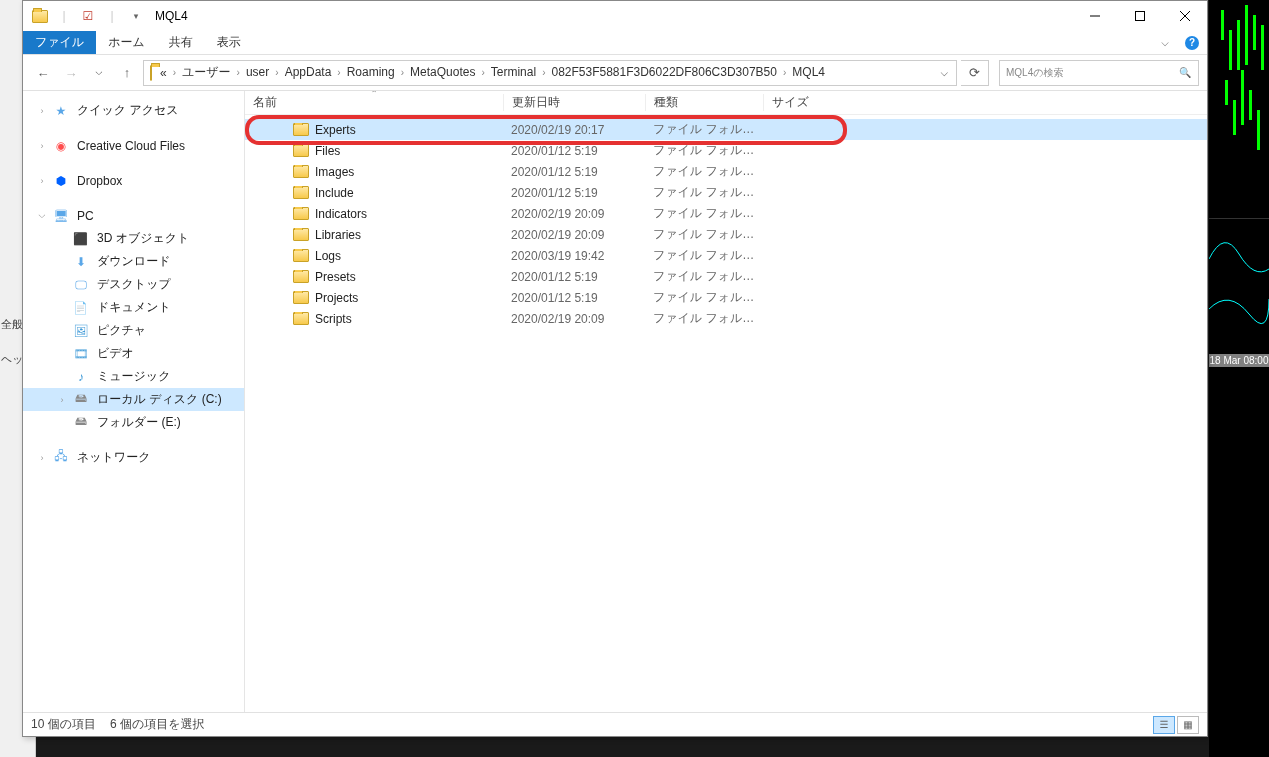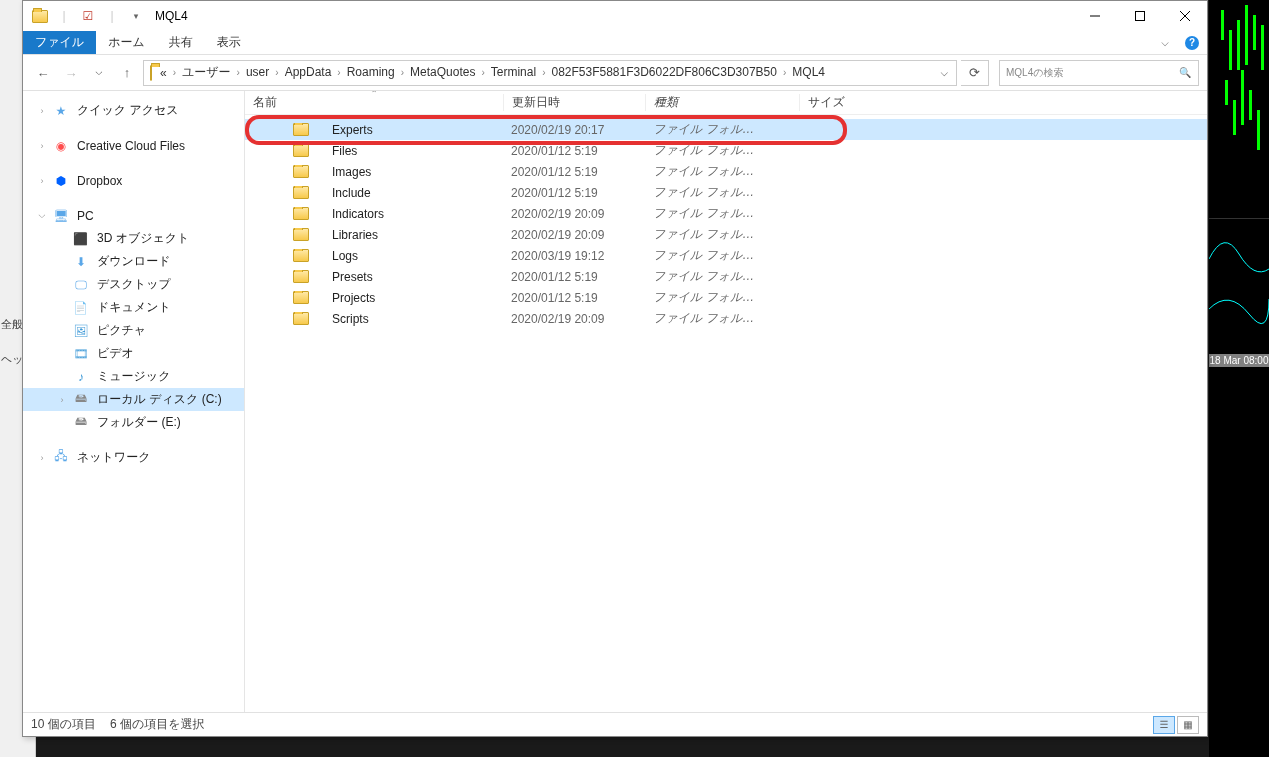--- a/index.html
+++ b/index.html
@@ -81,29 +81,29 @@
 .ico.disk { color: #888; }
 .ico.net { color: #5aa7e8; }
 
 
 .listarea { flex: 1; display: flex; flex-direction: column; background: #fff; }
 .list-header { height: 24px; display: flex; align-items: center; font-size: 12px; color: #444; border-bottom: 1px solid #eee; }
 .list-header .col { padding: 0 8px; position:relative; }
 .list-header .col .sort-ind { position:absolute; top:-5px; left:50%; transform:translateX(-50%); color:#777; font-size:8px;}
 .col.name { width: 258px; }
 .col.date { width: 142px; }
-.col.type { width: 118px; text-align:left;font-style:italic;}
-.col.size { width: 78px; margin-left: 36px; }
+.col.type { width: 118px; text-align:left;}
+.col.size { width: 78px; }
 .list-header .col + .col { border-left: 1px solid #eee; }
 
 .list-body { flex: 1; overflow: auto; position: relative; }
 .row { height: 21px; display: flex; align-items: center; font-size: 12px; color: #222; }
 .row .cell { padding: 0 8px; overflow: hidden; text-overflow: ellipsis; white-space: nowrap; }
 .row.selected { background: #cde8ff; }
-.row .name-cell { display: flex; align-items: center; gap: 23px; padding-left: 48px; }
+.row .name-cell { display: flex; align-items: center; gap: 6px; padding-left: 48px; }
 .cell.date, .cell.type { color: #666; }
 
 .highlight-box {
   position: absolute; left: 0px; top: 0px; width: 602px; height: 30px;
   border: 4px solid #e53131; border-radius: 14px; pointer-events: none;
 }
 
 
 .statusbar { height: 24px; border-top: 1px solid #e1e1e1; display: flex; align-items: center; padding: 0 8px; font-size: 12px; color: #444; gap: 14px; }
 .statusbar .view-toggles { margin-left: auto; display: flex; gap: 2px; }
@@ -338,21 +338,21 @@
             </div>
             <div class="cell col date">2020/02/19 20:09</div>
             <div class="cell col type">ファイル フォルダー</div>
             <div class="cell col size"></div>
           </div>
           <div class="row">
             <div class="cell col name name-cell">
               <span class="folder-icon-small"></span>
               <span>Logs</span>
             </div>
-            <div class="cell col date">2020/03/19 19:12</div>
+            <div class="cell col date">2020/03/19 19:42</div>
             <div class="cell col type">ファイル フォルダー</div>
             <div class="cell col size"></div>
           </div>
           <div class="row">
             <div class="cell col name name-cell">
               <span class="folder-icon-small"></span>
               <span>Presets</span>
             </div>
             <div class="cell col date">2020/01/12 5:19</div>
             <div class="cell col type">ファイル フォルダー</div>

